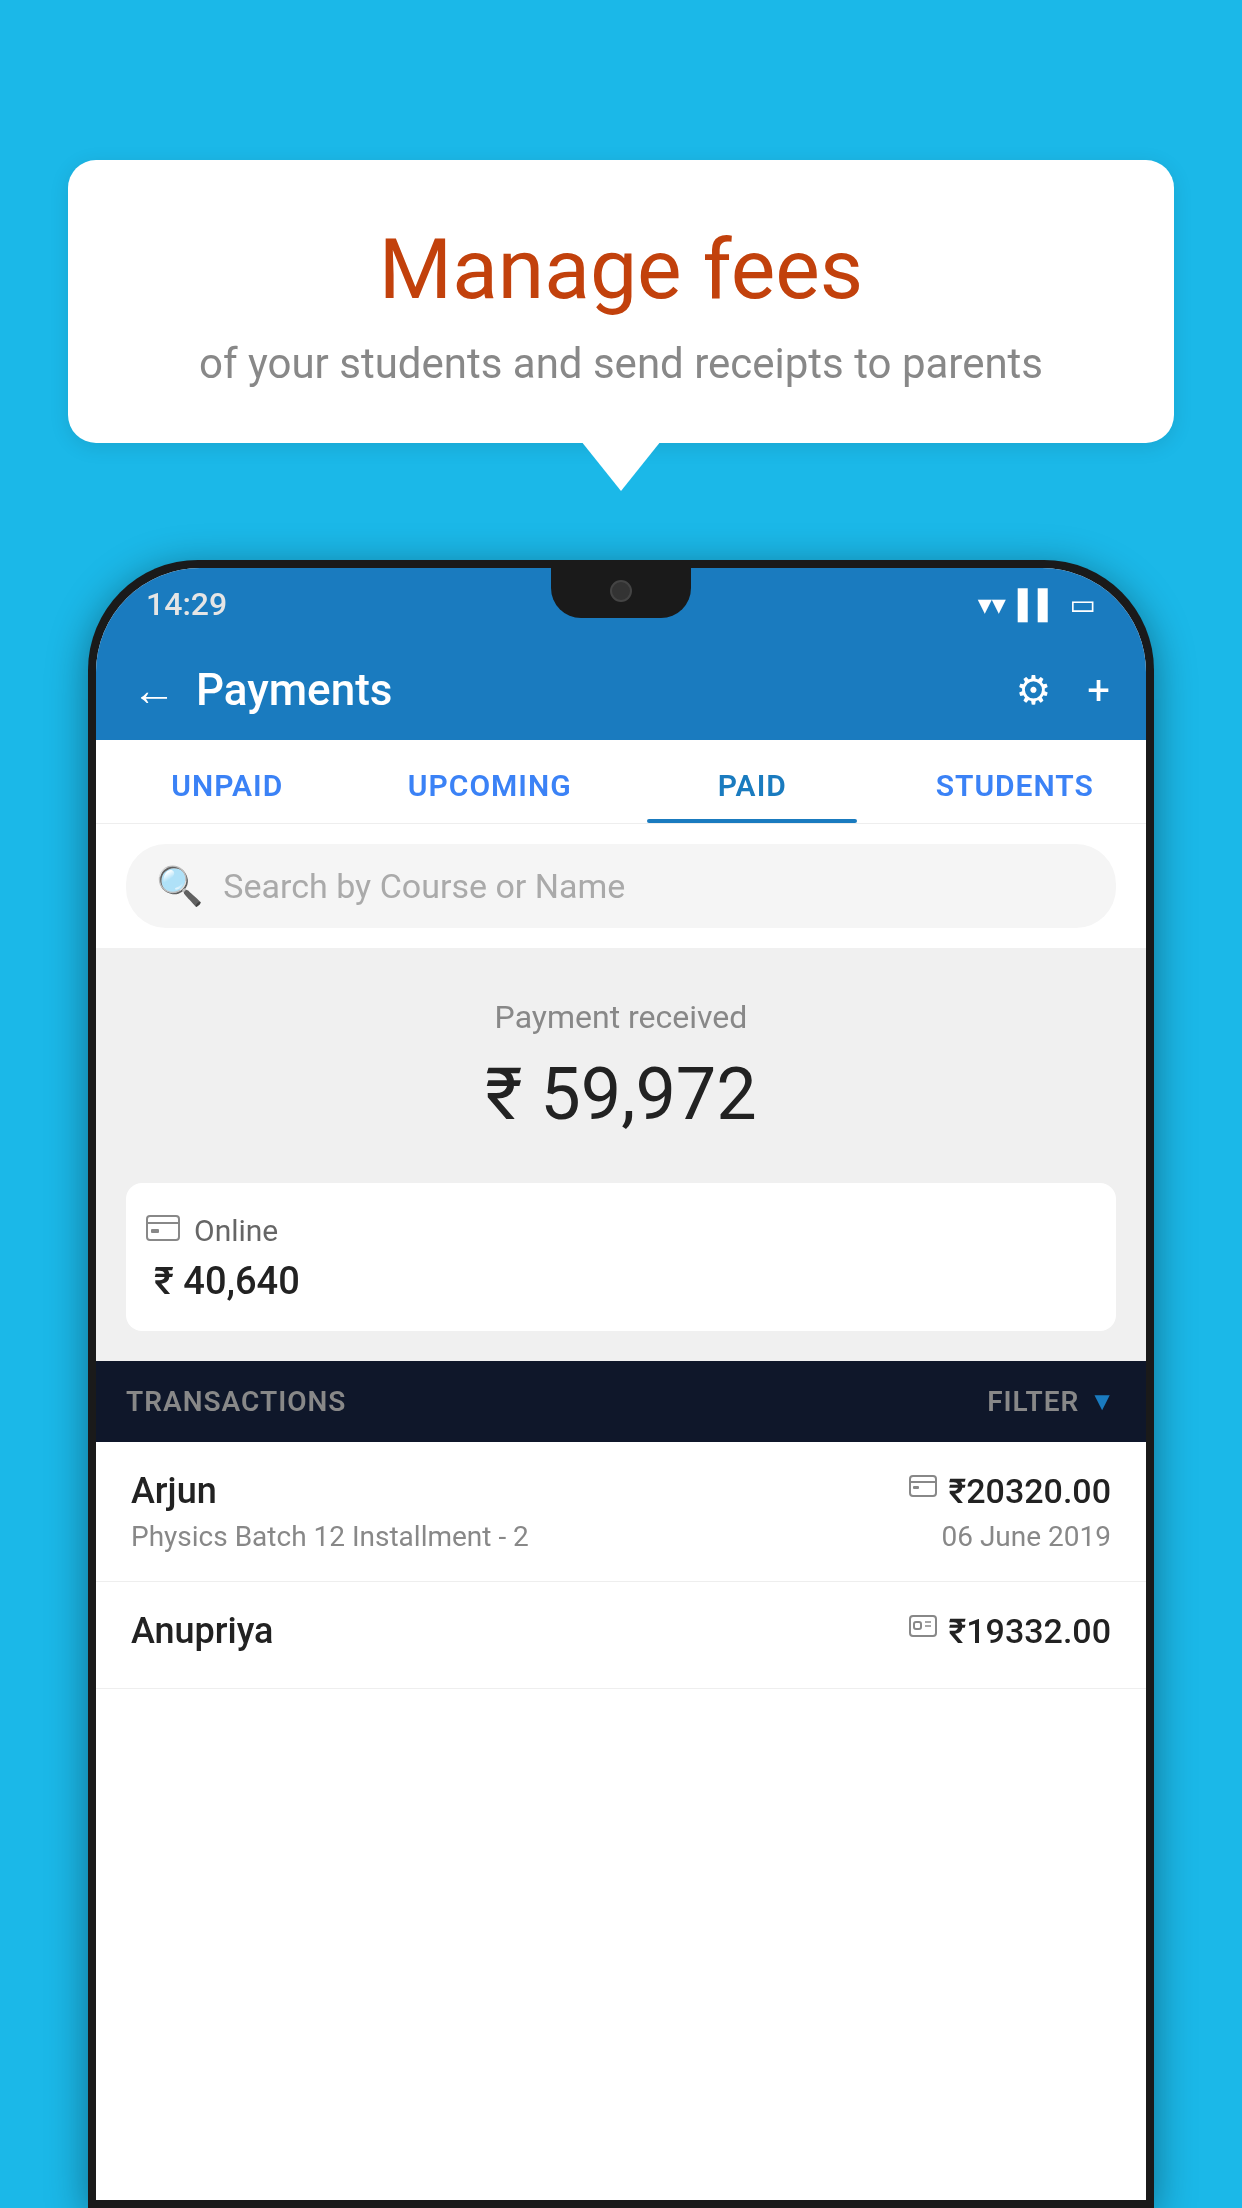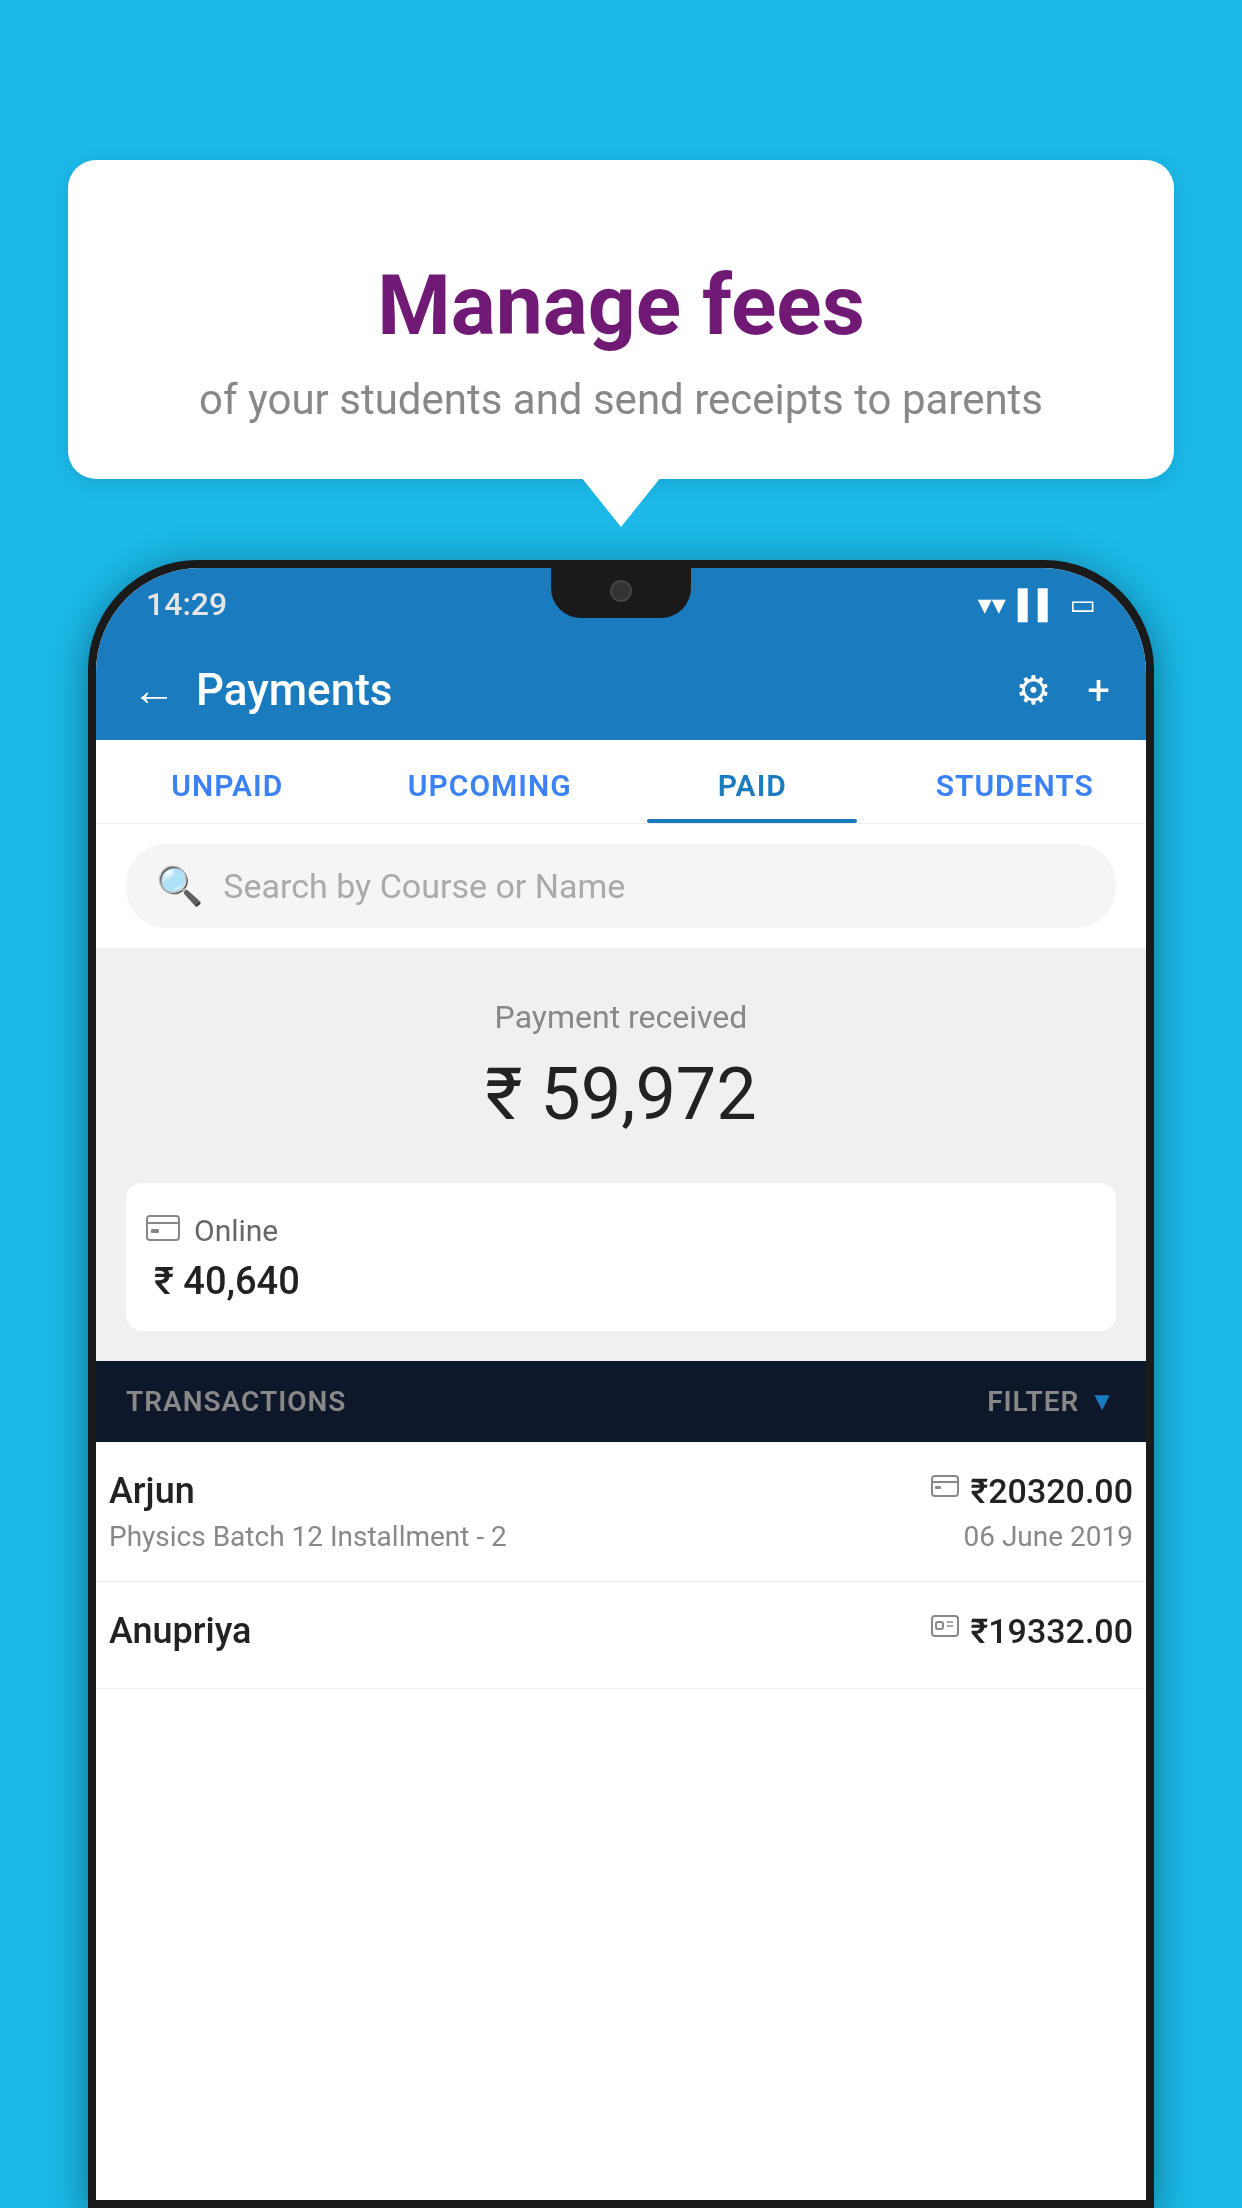--- a/index.html
+++ b/index.html
@@ -34,24 +34,23 @@
       transform: translateX(-50%);
       width: 0;
       height: 0;
       border-left: 40px solid transparent;
       border-right: 40px solid transparent;
       border-top: 50px solid white;
     }
 
     .speech-bubble-title {
       font-size: 84px;
-      color: #701a75;
-      font-weight: 700;
+      color: #c2410c;
+      font-weight: 400;
       margin-bottom: 20px;
-      margin-top: 36px;
     }
 
     .speech-bubble-subtitle {
       font-size: 42px;
       color: #888;
       font-weight: 400;
     }
 
     
     .phone-frame {
@@ -326,21 +325,21 @@
       font-size: 26px;
     }
 
     
     .transactions-list {
       background: white;
       flex: 1;
     }
 
     .transaction-item {
-      padding: 28px 13px;
+      padding: 28px 35px;
       border-bottom: 1px solid #eee;
     }
 
     .transaction-row1 {
       display: flex;
       align-items: center;
       justify-content: space-between;
       margin-bottom: 8px;
     }
 

